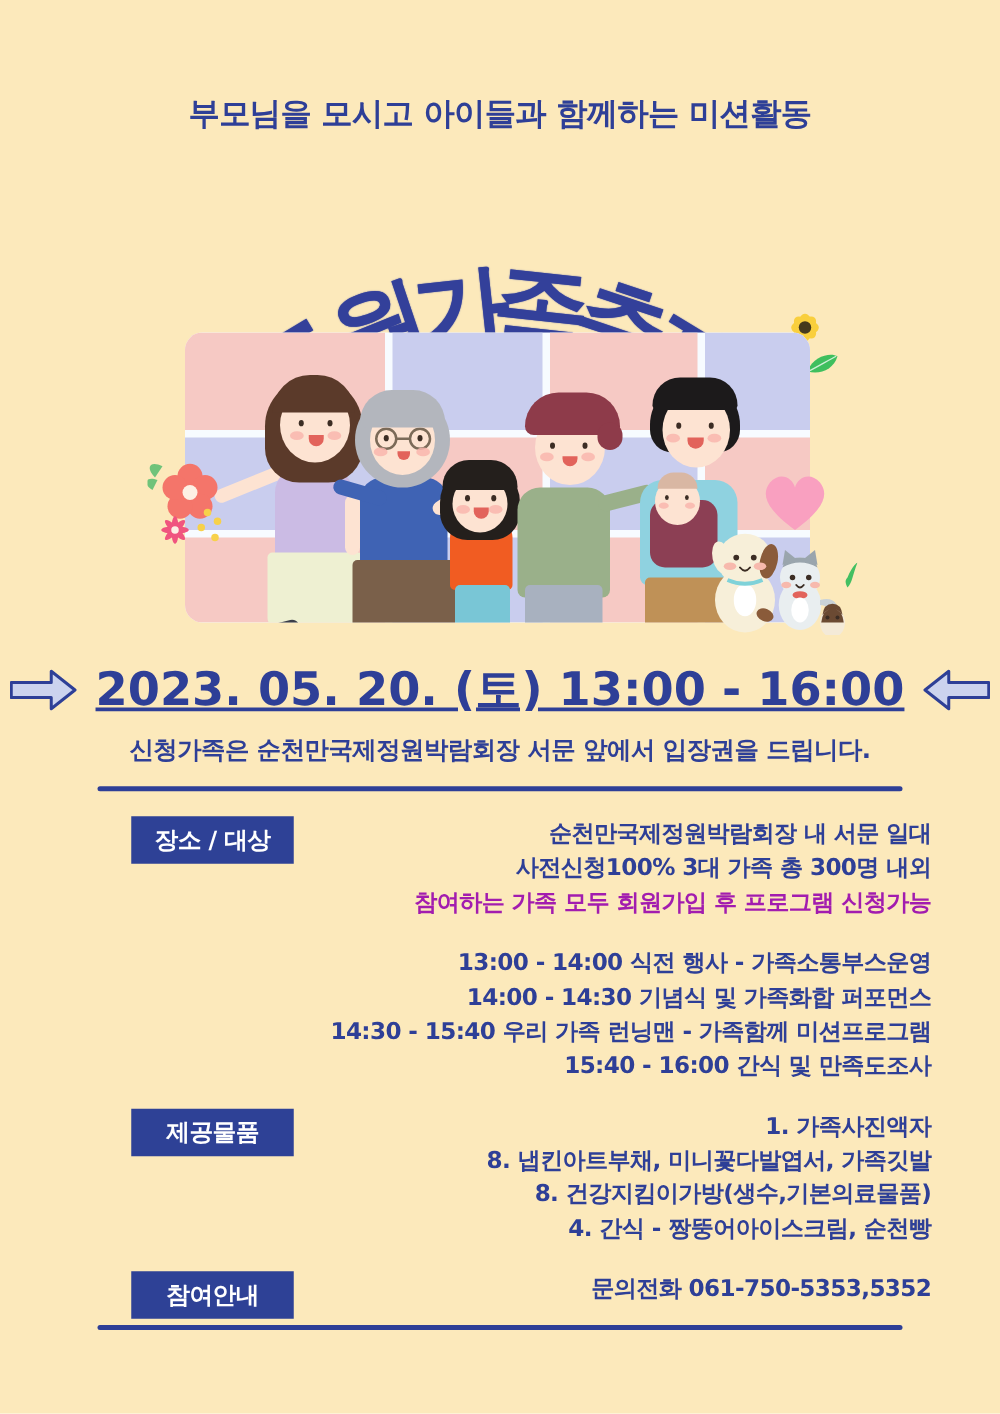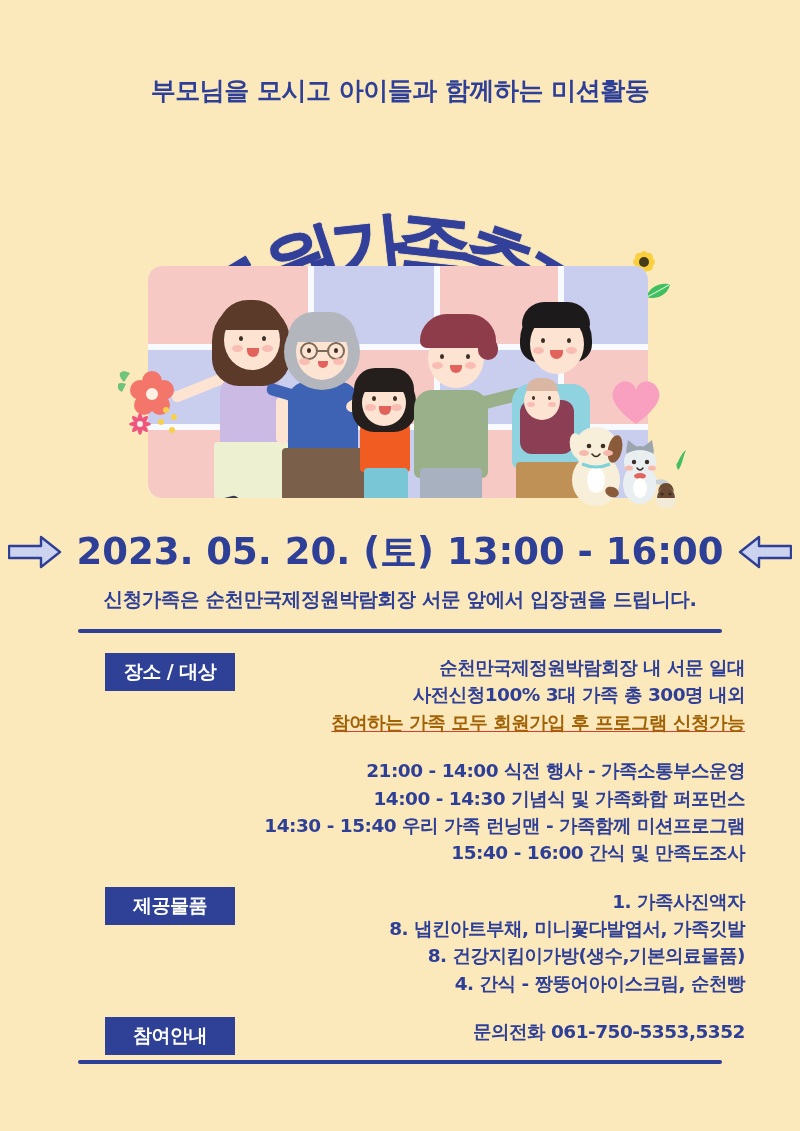--- a/index.html
+++ b/index.html
@@ -118,20 +118,21 @@
     align-items: center;
     justify-content: center;
     gap: 14px;
   }
   .date-text {
     font-size: 37px;
     font-weight: 900;
     color: #2e3f97;
     letter-spacing: 0px;
     white-space: nowrap;
+    text-decoration: underline;
   }
   .arrow-svg { display: block; }
 
   .lead {
     position: absolute;
     top: 586px;
     left: 0;
     width: 800px;
     text-align: center;
     font-size: 19.5px;
@@ -185,22 +186,21 @@
   }
   .row-line {
     font-size: 18.5px;
     font-weight: 700;
     color: #2e3f97;
     line-height: 1.48;
     letter-spacing: -0.5px;
     white-space: nowrap;
   }
   .row-line.alert {
-    color: #a16207;
-    text-decoration: underline;
+    color: #a21caf;
     text-decoration-color: #e03a2f;
     text-underline-offset: 2px;
   }
 
   
   .footer {
     position: absolute;
     top: 1078px;
     left: 0;
     width: 800px;
@@ -454,21 +454,21 @@
       <div class="row">
         <div class="row-label">장소 / 대상</div>
         <div class="row-body">
           <div class="row-line">순천만국제정원박람회장 내 서문 일대</div>
           <div class="row-line">사전신청100% 3대 가족  총 300명 내외</div>
           <div class="row-line alert">참여하는 가족 모두 회원가입 후 프로그램 신청가능</div>
         </div>
       </div>
       <div class="row">
         <div class="row-body">
-          <div class="row-line">21:00 - 14:00 식전 행사 - 가족소통부스운영</div>
+          <div class="row-line">13:00 - 14:00 식전 행사 - 가족소통부스운영</div>
           <div class="row-line">14:00 - 14:30 기념식 및 가족화합 퍼포먼스</div>
           <div class="row-line">14:30 - 15:40 우리 가족 런닝맨 - 가족함께 미션프로그램</div>
           <div class="row-line">15:40 - 16:00 간식 및 만족도조사</div>
         </div>
       </div>
       <div class="row">
         <div class="row-label">제공물품</div>
         <div class="row-body">
           <div class="row-line">1. 가족사진액자</div>
           <div class="row-line">8. 냅킨아트부채, 미니꽃다발엽서, 가족깃발</div>

